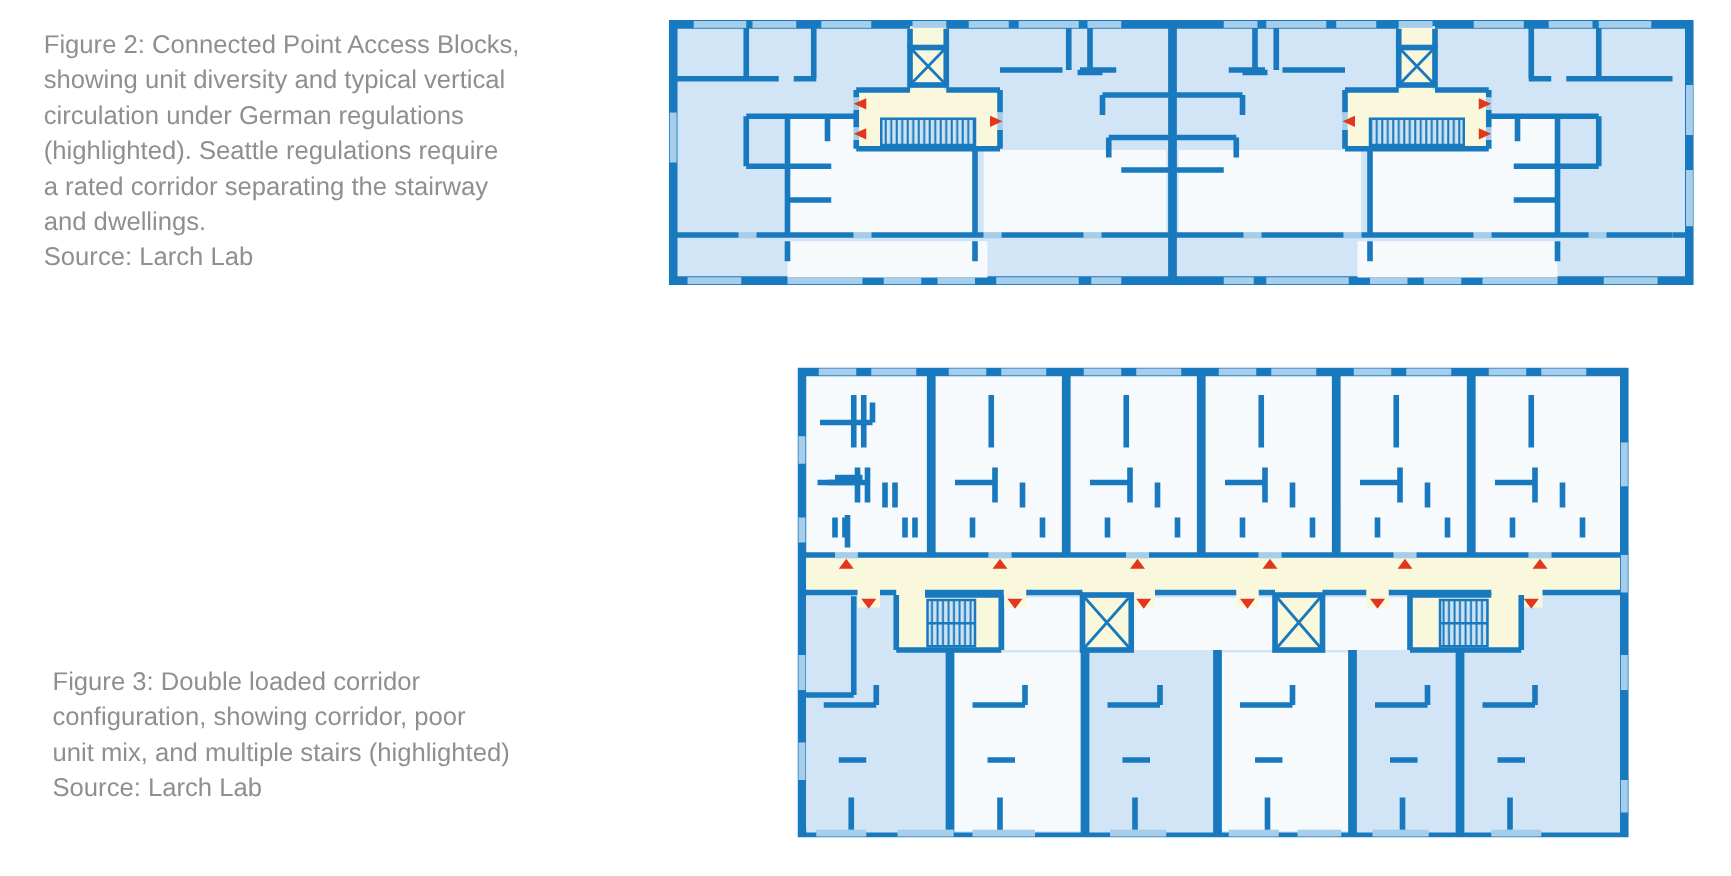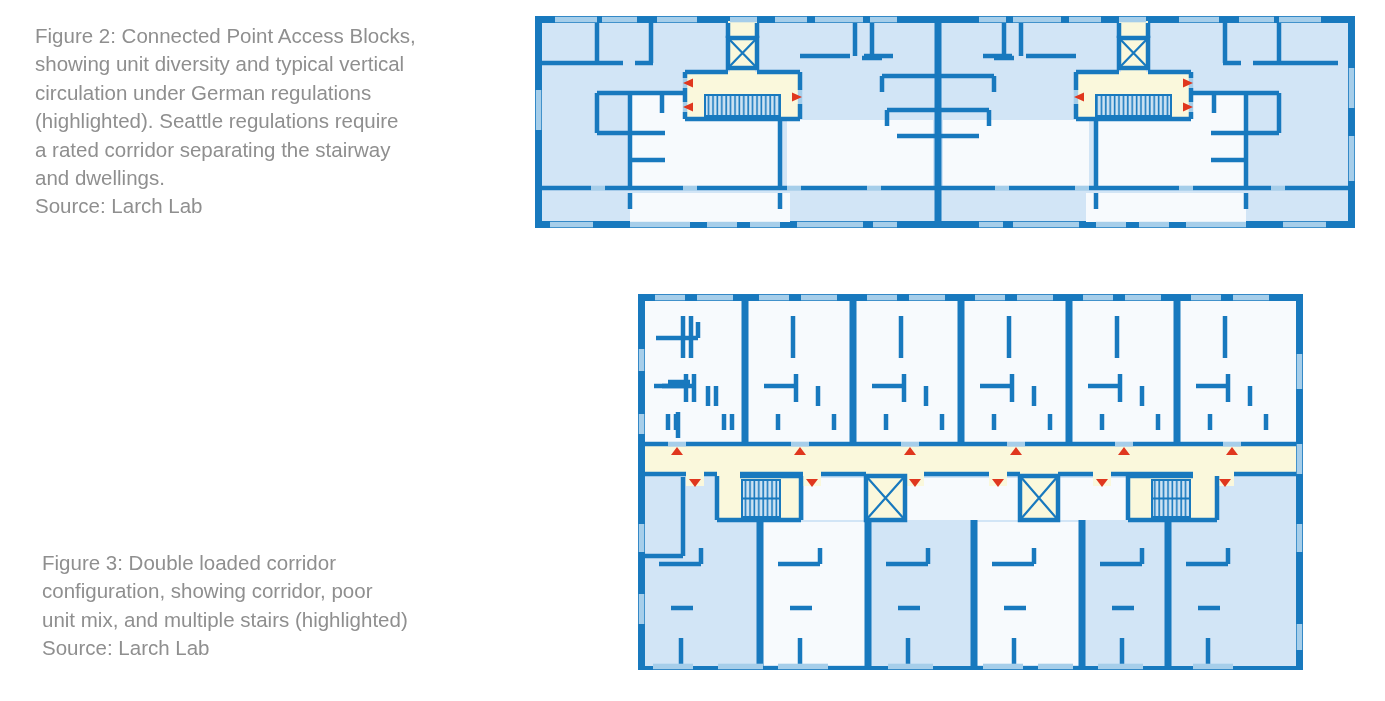--- a/index.html
+++ b/index.html
@@ -37,21 +37,21 @@
   <div class="caption" style="left:35px;top:22px;width:452px;">
     <p>Figure 2: Connected Point Access Blocks,
 showing unit diversity and typical vertical
 circulation under German regulations
 (highlighted). Seattle regulations require
 a rated corridor separating the stairway
 and dwellings.</p>
     <p>Source: Larch Lab</p>
   </div>
 
-  <div class="caption" style="left:42px;top:549px;width:452px;">
+  <div class="caption" style="left:42px;top:532px;width:452px;">
     <p>Figure 3: Double loaded corridor
 configuration, showing corridor, poor
 unit mix, and multiple stairs (highlighted)</p>
     <p>Source: Larch Lab</p>
   </div>
 
   <svg class="plan" style="left:535px;top:16px;" width="820" height="212" viewBox="0 0 820 212">
     <defs>
       <pattern id="hv" width="4.4" height="24" patternUnits="userSpaceOnUse">
         <line class="hl" x1="2" y1="0" x2="2" y2="24"></line>

